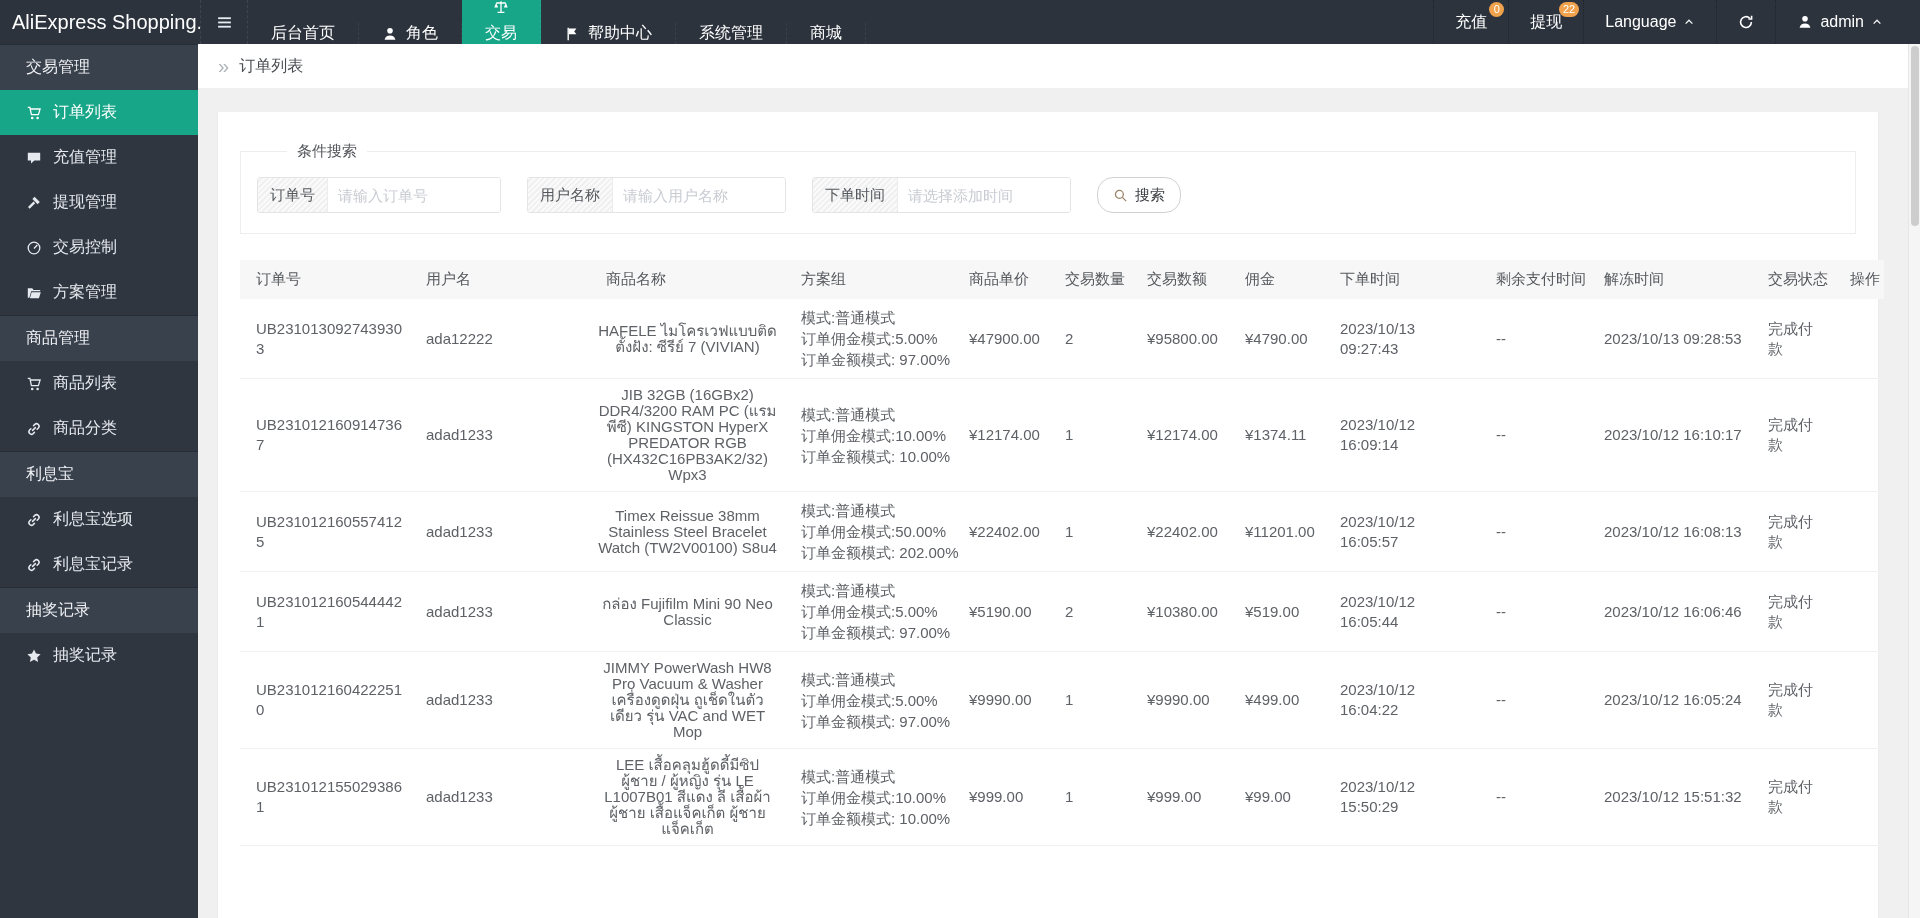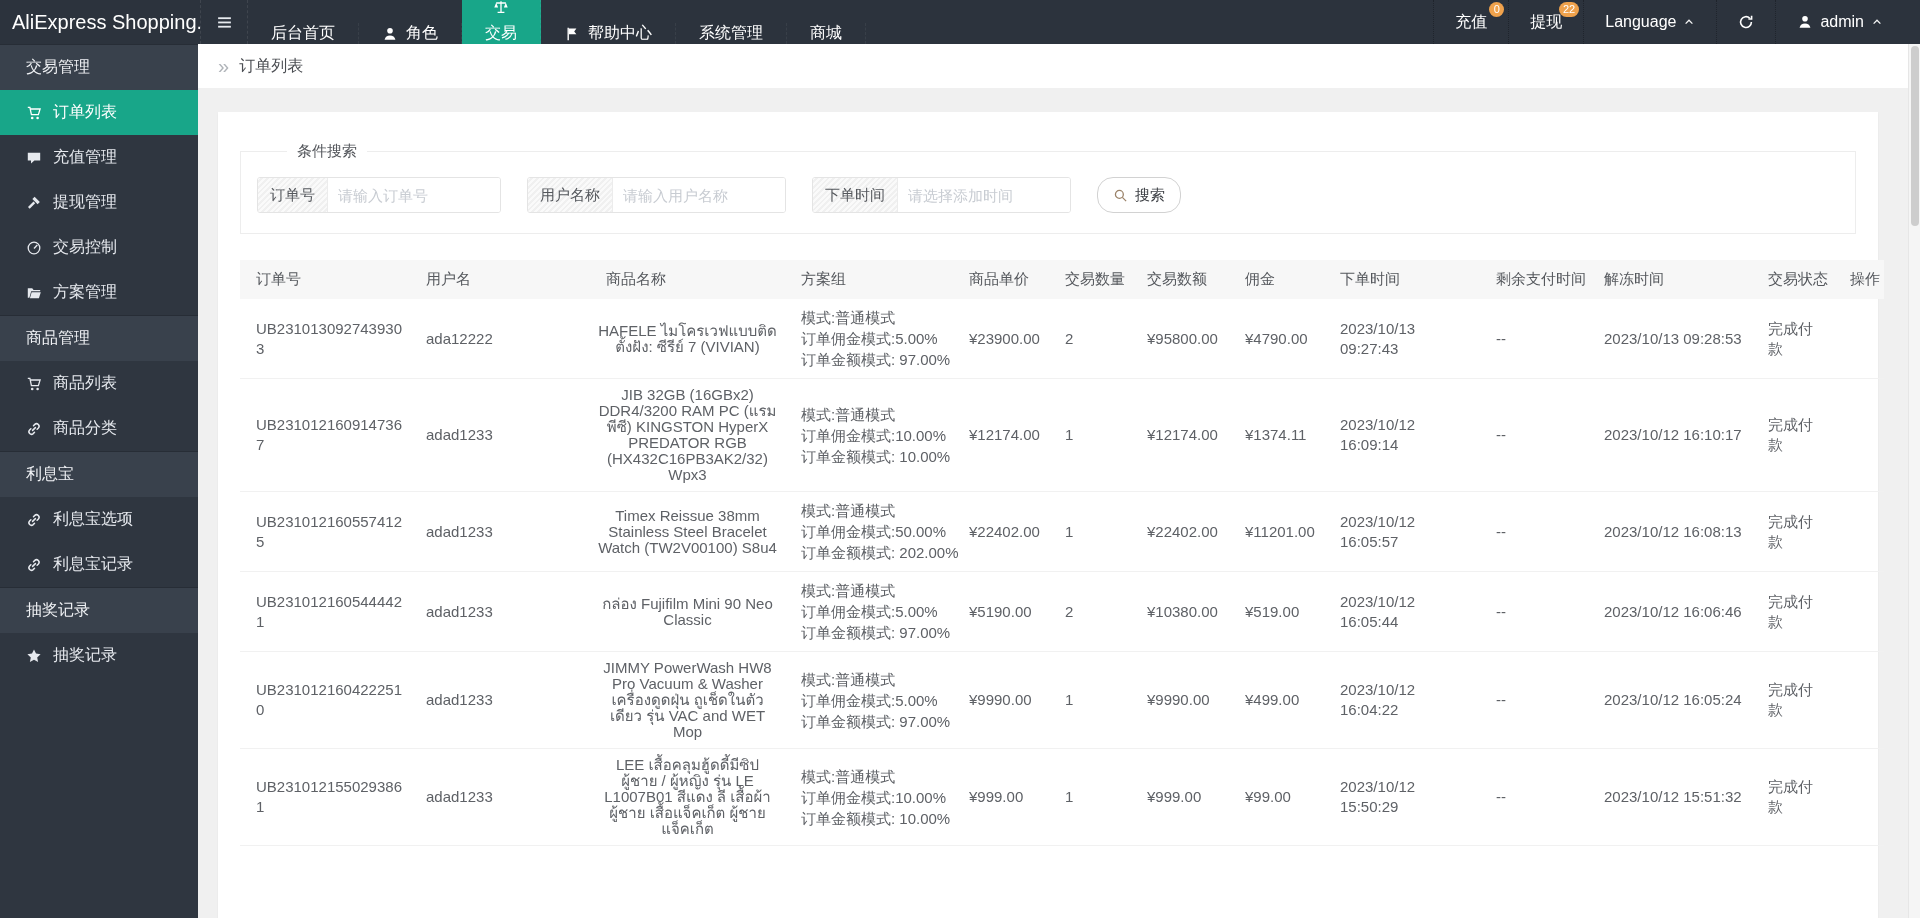--- a/index.html
+++ b/index.html
@@ -354,21 +354,21 @@
           <tbody id="tbody">
               <tr class="row">
                 <td>UB2310130927439303</td>
                 <td>ada12222</td>
                 <td class="td-product">HAFELE ไมโครเวฟแบบติดตั้งฝัง: ซีรีย์ 7 (VIVIAN)</td>
                 <td class="td-scheme">
                   <div>模式:普通模式</div>
                   <div>订单佣金模式:5.00%</div>
                   <div>订单金额模式: 97.00%</div>
                 </td>
-                <td>¥23900.00</td>
+                <td>¥47900.00</td>
                 <td>2</td>
                 <td>¥95800.00</td>
                 <td>¥4790.00</td>
                 <td>2023/10/13 09:27:43</td>
                 <td>--</td>
                 <td>2023/10/13 09:28:53</td>
                 <td>完成付款</td>
                 <td></td>
               </tr>
               <tr class="row">

